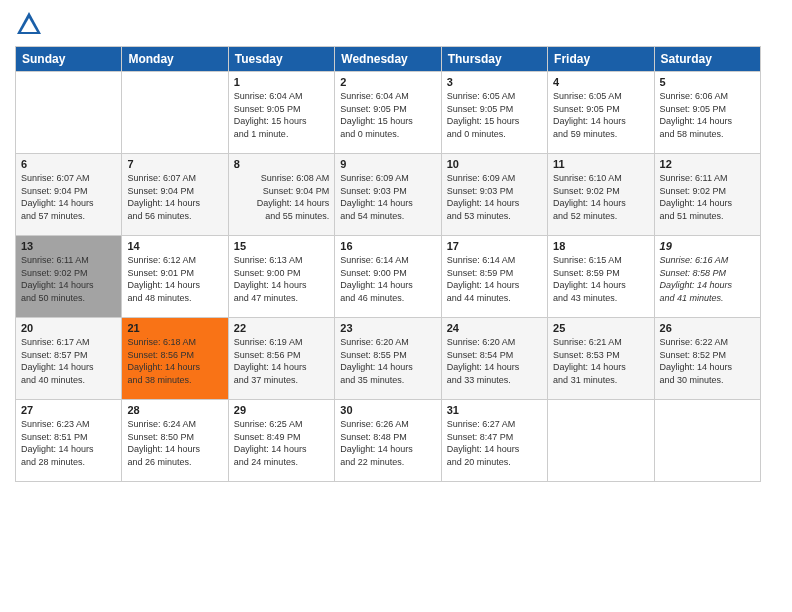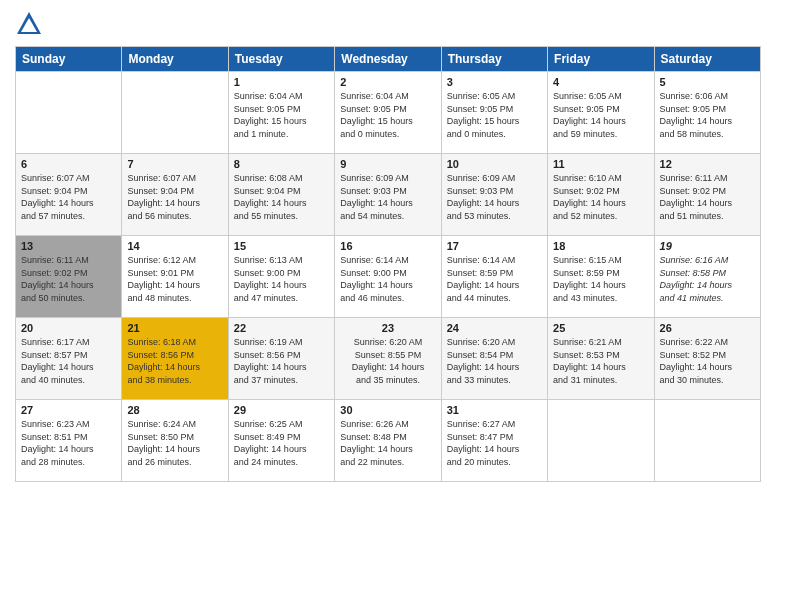--- a/index.html
+++ b/index.html
@@ -187,21 +187,21 @@
           </td>
           <td style="background: rgb(245, 245, 245);">
             <span class="day-number">7</span>
             <div class="day-info" style="white-space: pre-line;">Sunrise: 6:07 AM
 Sunset: 9:04 PM
 Daylight: 14 hours
 and 56 minutes.</div>
           </td>
           <td style="background: rgb(245, 245, 245);">
             <span class="day-number">8</span>
-            <div class="day-info" style="white-space: pre-line;">Sunrise: 6:08 AM
+            <div class="day-info" style="white-space: pre-line; text-align: right;">Sunrise: 6:08 AM
 Sunset: 9:04 PM
 Daylight: 14 hours
 and 55 minutes.</div>
           </td>
           <td style="background: rgb(245, 245, 245);">
             <span class="day-number">9</span>
             <div class="day-info" style="white-space: pre-line;">Sunrise: 6:09 AM
 Sunset: 9:03 PM
 Daylight: 14 hours
 and 54 minutes.</div>
@@ -280,35 +280,35 @@
           </td>
         </tr>
         <tr>
           <td style="background: rgb(245, 245, 245);">
             <span class="day-number">20</span>
             <div class="day-info" style="white-space: pre-line;">Sunrise: 6:17 AM
 Sunset: 8:57 PM
 Daylight: 14 hours
 and 40 minutes.</div>
           </td>
-          <td style="background: #eab308;">
+          <td style="background: #f97316;">
             <span class="day-number">21</span>
             <div class="day-info" style="white-space: pre-line;">Sunrise: 6:18 AM
 Sunset: 8:56 PM
 Daylight: 14 hours
 and 38 minutes.</div>
           </td>
           <td style="background: rgb(245, 245, 245);">
             <span class="day-number">22</span>
             <div class="day-info" style="white-space: pre-line;">Sunrise: 6:19 AM
 Sunset: 8:56 PM
 Daylight: 14 hours
 and 37 minutes.</div>
           </td>
-          <td style="background: rgb(245, 245, 245); text-align: center;">
+          <td style="background: rgb(245, 245, 245);">
             <span class="day-number">23</span>
             <div class="day-info" style="white-space: pre-line;">Sunrise: 6:20 AM
 Sunset: 8:55 PM
 Daylight: 14 hours
 and 35 minutes.</div>
           </td>
           <td style="background: rgb(245, 245, 245);">
             <span class="day-number">24</span>
             <div class="day-info" style="white-space: pre-line;">Sunrise: 6:20 AM
 Sunset: 8:54 PM

